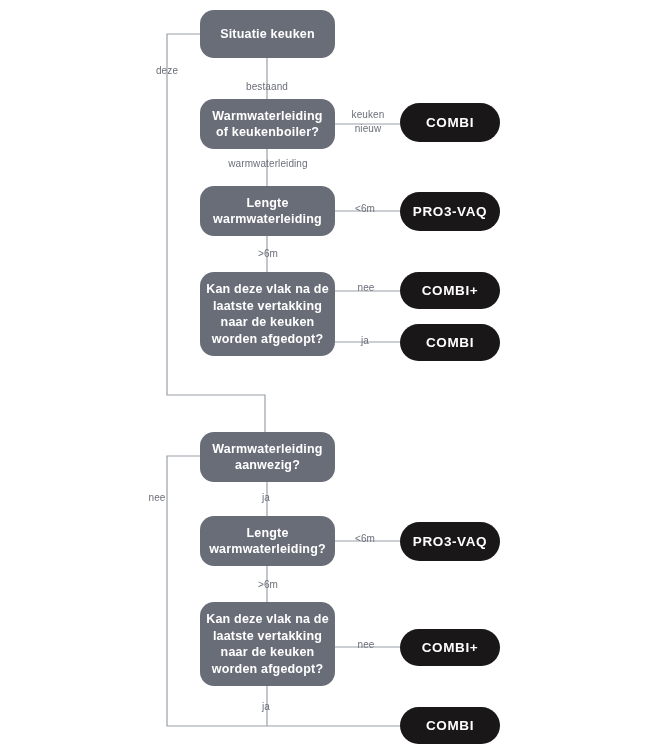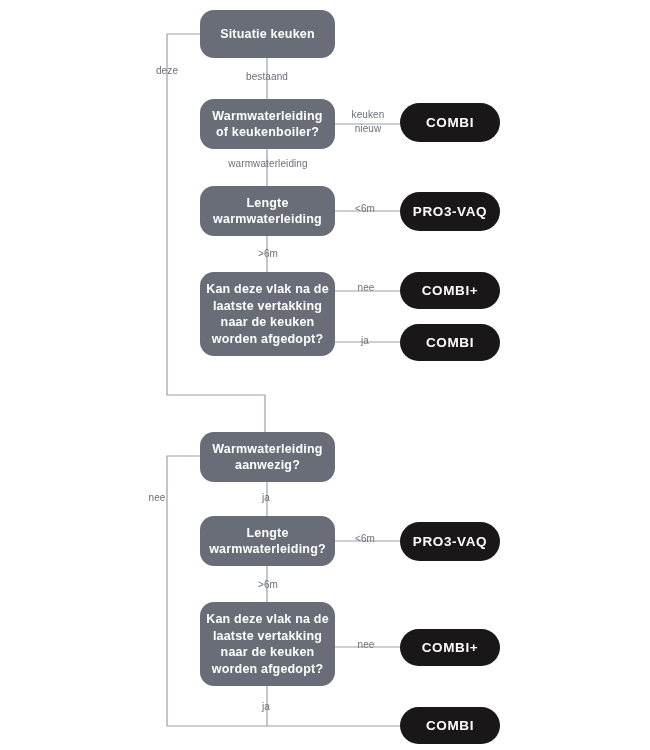--- a/index.html
+++ b/index.html
@@ -131,21 +131,21 @@
       </div>
       <div class="node outcome" style="left: 400px; top: 629px; width: 100px; height: 37px; background: rgb(26, 23, 24); color: rgb(255, 255, 255);">
         <span style="white-space: pre-line;">COMBI+</span>
       </div>
       <div class="node outcome" style="left: 400px; top: 707px; width: 100px; height: 37px; background: rgb(26, 23, 24); color: rgb(255, 255, 255);">
         <span style="white-space: pre-line;">COMBI</span>
       </div>
     </div>
   <div id="labels-layer">
       <div class="edge-label" style="left: 134px; top: 64px; width: 66px; color: rgb(107, 111, 121);">deze</div>
-      <div class="edge-label" style="left: 234px; top: 70px; width: 66px; color: rgb(107, 111, 121);">bestaand</div>
+      <div class="edge-label" style="left: 234px; top: 80px; width: 66px; color: rgb(107, 111, 121);">bestaand</div>
       <div class="edge-label" style="left: 340px; top: 108px; width: 56px; color: rgb(107, 111, 121);">keuken
 nieuw</div>
       <div class="edge-label" style="left: 212px; top: 157px; width: 112px; color: rgb(107, 111, 121);">warmwaterleiding</div>
       <div class="edge-label" style="left: 345px; top: 202px; width: 40px; color: rgb(107, 111, 121);">&lt;6m</div>
       <div class="edge-label" style="left: 248px; top: 247px; width: 40px; color: rgb(107, 111, 121);">&gt;6m</div>
       <div class="edge-label" style="left: 348px; top: 281px; width: 36px; color: rgb(107, 111, 121);">nee</div>
       <div class="edge-label" style="left: 350px; top: 334px; width: 30px; color: rgb(107, 111, 121);">ja</div>
       <div class="edge-label" style="left: 137px; top: 491px; width: 40px; color: rgb(107, 111, 121);">nee</div>
       <div class="edge-label" style="left: 248px; top: 491px; width: 36px; color: rgb(107, 111, 121);">ja</div>
       <div class="edge-label" style="left: 345px; top: 532px; width: 40px; color: rgb(107, 111, 121);">&lt;6m</div>

